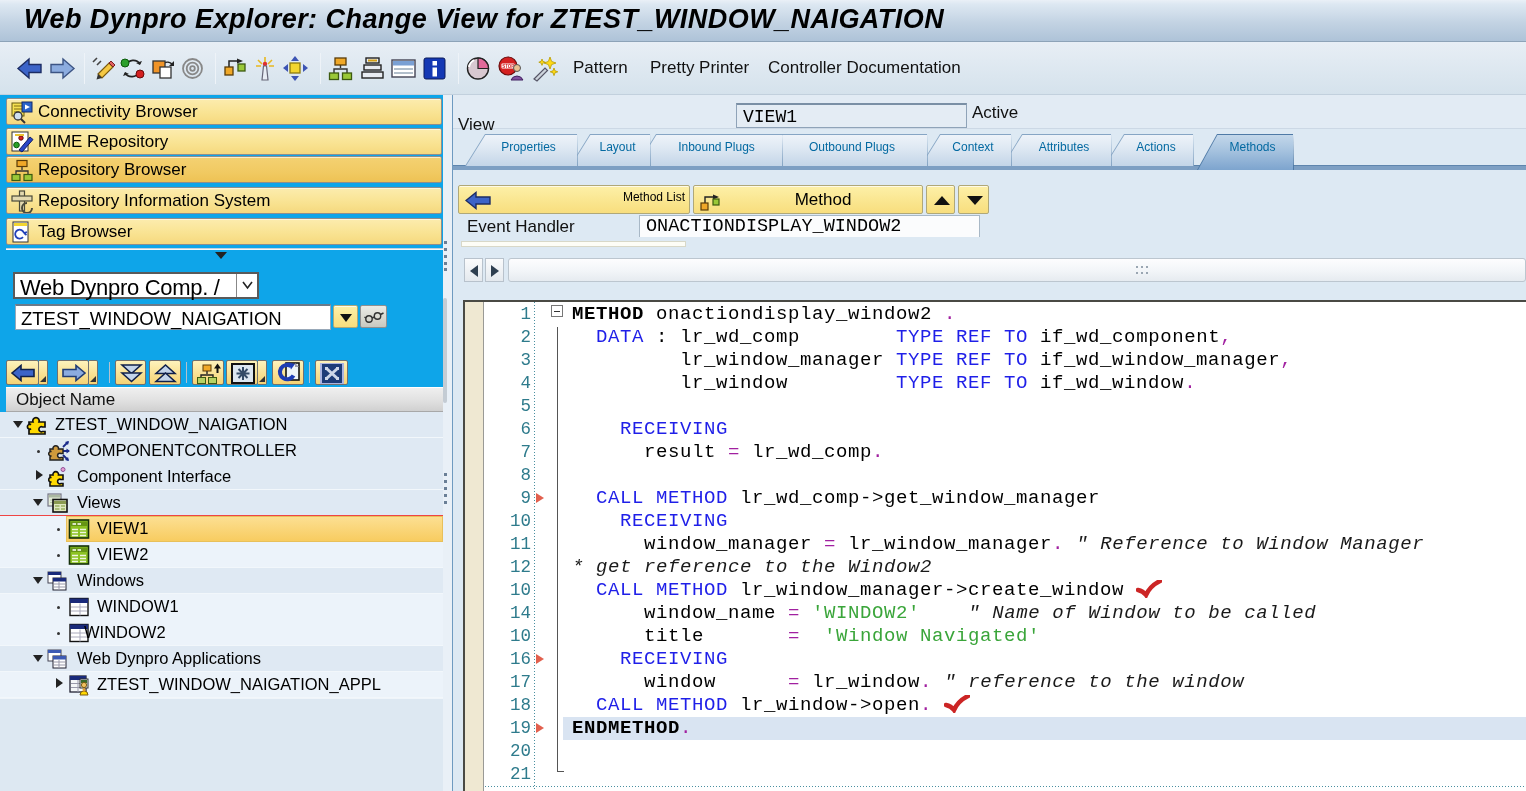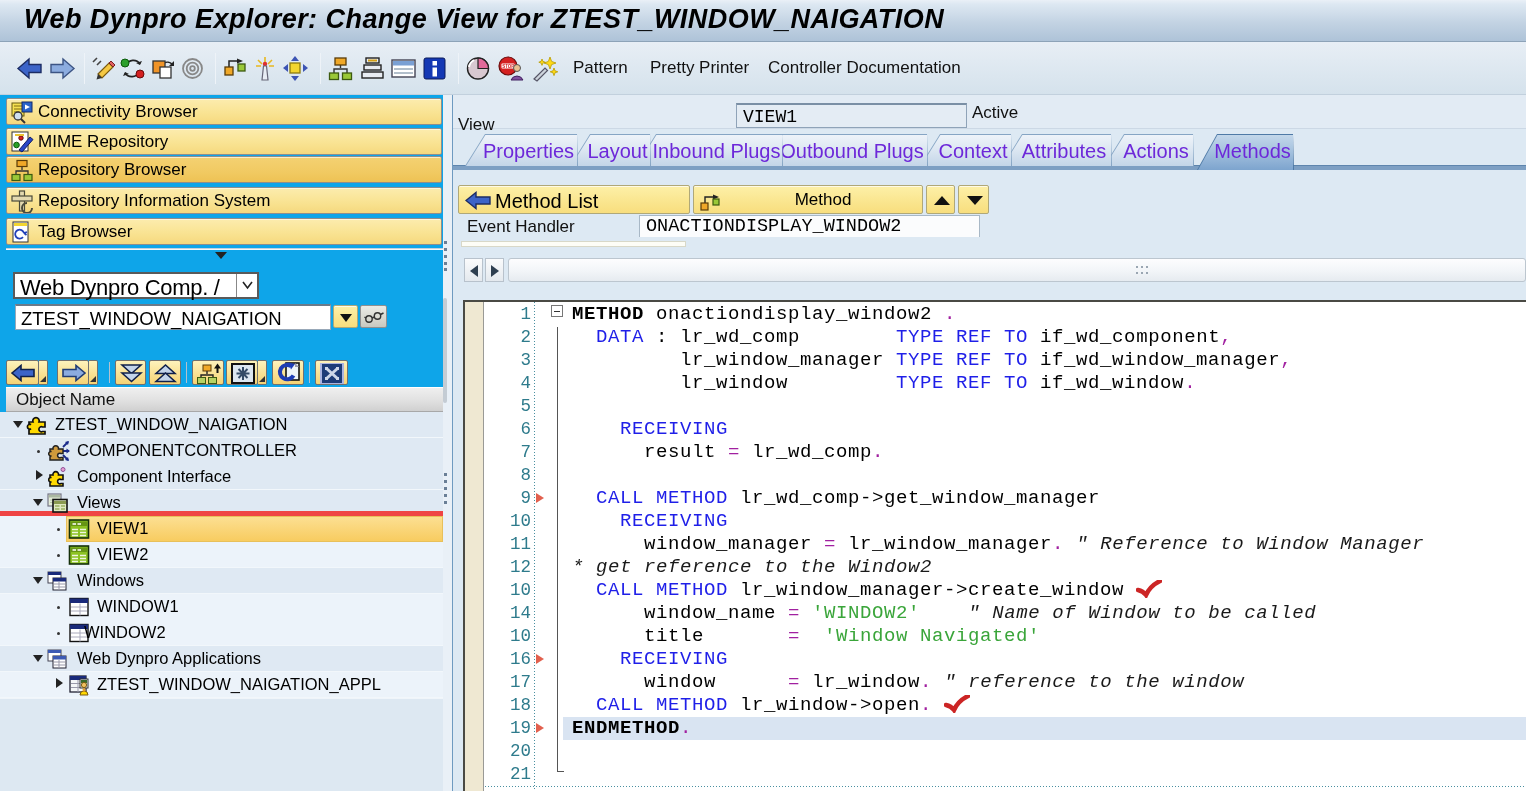--- a/index.html
+++ b/index.html
@@ -44,21 +44,21 @@
   .tarrR { position:absolute; top:6px; width:0; height:0; border-top:5px solid transparent; border-bottom:5px solid transparent; border-left:7px solid #222; }
   .tdot { position:absolute; top:12px; width:3px; height:3px; background:#333; border-radius:50%; }
 
   #sash { left:443px; top:95px; width:9px; height:696px; background:#e9f0f7; }
 
   #rightpanel { left:452px; top:95px; width:1074px; height:696px; background:#dde9f3; border-left:1px solid #6e9ac0; }
 
   .tab { position:absolute; top:39px; height:32px; }
   .tab .bor { position:absolute; inset:0; background:#86a5c4; clip-path:polygon(20px 0, calc(100% - 1px) 0, 100% 100%, 0 100%); }
   .tab .in { position:absolute; left:1px; right:1px; top:1px; bottom:0; background:linear-gradient(180deg,#eef3f9 0%,#dfe9f3 40%,#c3d5e8 100%); clip-path:polygon(19.4px 0, 100% 0, 100% 100%, 0 100%); }
-  .tab .tx { position:absolute; left:14px; right:0; top:6px; text-align:center; font-size:20px; color:#6d28d9; }
+  .tab .tx { position:absolute; left:14px; right:0; top:6px; text-align:center; font-size:12px; color:#0369a1; }
   .tab.sel .bor { background:#4f7aa6; } .tab.sel { height:36px; z-index:9; }
   .tab.sel .in { background:linear-gradient(180deg,#c3d7ea 0%,#a9c5e0 40%,#7da4ce 100%); }
   #tabband { position:absolute; left:0; top:70px; width:1073px; height:5px; background:#7d9fc3; border-top:1px solid #5e85ad; }
 
   .fldlbl { position:absolute; font-size:17px; color:#111; }
   .fld { position:absolute; background:#e4ecf4; border:1px solid #8fa3b8; border-top:2px solid #7a8fa5; }
   .fld .tx { position:absolute; left:6px; top:2px; font-family:"Liberation Mono",monospace; font-size:18px; color:#000; }
 
   .gbtn { position:absolute; border:1px solid #b0a878; border-radius:2px;
     background:linear-gradient(180deg,#fdf0a8 0%,#fae690 55%,#f8de7e 100%);
@@ -368,21 +368,21 @@
       <span class="tx" style="left:77px">COMPONENTCONTROLLER</span>
     </div>
     <div class="trow" style="top:369px; background:#dfe9f3; border-bottom:1px solid #f2f7fb;">
       <div class="tarrR" style="left:36px"></div>
       <svg class="tic" style="left:48px" viewBox="0 0 22 22">
           <circle cx="15" cy="3.5" r="2" fill="#e8a0d0" stroke="#90509a"></circle>
           <path d="M2 9 h3 a2.8 2.8 0 1 1 5.5 0 H15 v4.5 h-2 a2.3 2.3 0 1 0 0 4 h2 V20 H2 v-4 h1.5 a2.3 2.3 0 1 1 0 -4.5 H2 z" fill="#ffd900" stroke="#111" stroke-width="1.6"></path>
         </svg>
       <span class="tx" style="left:77px">Component Interface</span>
     </div>
-    <div class="trow" style="top:395px; background:#dfe9f3; border-bottom:5px solid #ef4444;">
+    <div class="trow" style="top:395px; background:#dfe9f3; border-bottom:1px solid #ef4444;">
       <div class="tarr" style="left:33px"></div>
       <svg class="tic" style="left:46px" viewBox="0 0 22 22">
           <rect x="2" y="2" width="13" height="12" fill="#e4ecd8" stroke="#778" stroke-width="1.2"></rect>
           <rect x="2.8" y="3" width="11.4" height="2.5" fill="#aab8a0"></rect>
           <g stroke="#b8c8a8" stroke-width="1.2">
             <path d="M4 8 h9 M4 10.5 h9"></path>
           </g>
           <rect x="7" y="7.5" width="14" height="12.5" fill="#dfe8c0" stroke="#111" stroke-width="1.6"></rect>
           <rect x="8" y="9" width="12" height="3" fill="#8a9a50"></rect>
           <g stroke="#9ab060" stroke-width="1.4">
@@ -554,21 +554,21 @@
         <div class="bor"></div>
         <div class="in"></div>
         <div class="tx">Methods</div>
       </div>
     <div id="tabband"></div>
 
     <div class="abs gbtn" style="left:5px; top:90px; width:232px; height:29px;">
       <svg class="abs" style="left:6px; top:5px" width="26" height="19" viewBox="0 0 26 19">
           <path d="M1 9.5 L11 1.5 v4.5 h14 v7 H11 v4.5 z" fill="#3c64c8" stroke="#1c2c64" stroke-width="1.4"></path>
         </svg>
-      <div class="abs" style="left:36px; right:4px; top:4px; text-align:left; font-size:20px;">Method List</div>
+      <div class="abs" style="left:36px; right:4px; top:4px; text-align:right; font-size:12px;">Method List</div>
     </div>
     <div class="abs gbtn" style="left:240px; top:90px; width:230px; height:29px;">
       <svg class="abs" style="left:5px; top:4px" width="22" height="21" viewBox="0 0 22 21">
           <path d="M6 13 V7 h9" fill="none" stroke="#222" stroke-width="1.4"></path>
           <path d="M13 4.5 l6 2.5 -6 2.5 z" fill="#222" transform="translate(1,0)"></path>
           <rect x="2" y="13" width="7" height="7" fill="#f0a828" stroke="#5a3c08" stroke-width="1.2"></rect>
           <rect x="14" y="9" width="6" height="6" fill="#9ac838" stroke="#3c5a10" stroke-width="1.2"></rect>
         </svg>
       <div class="abs" style="left:30px; right:0; top:4px; text-align:center; font-size:17px;">Method</div>
     </div>

